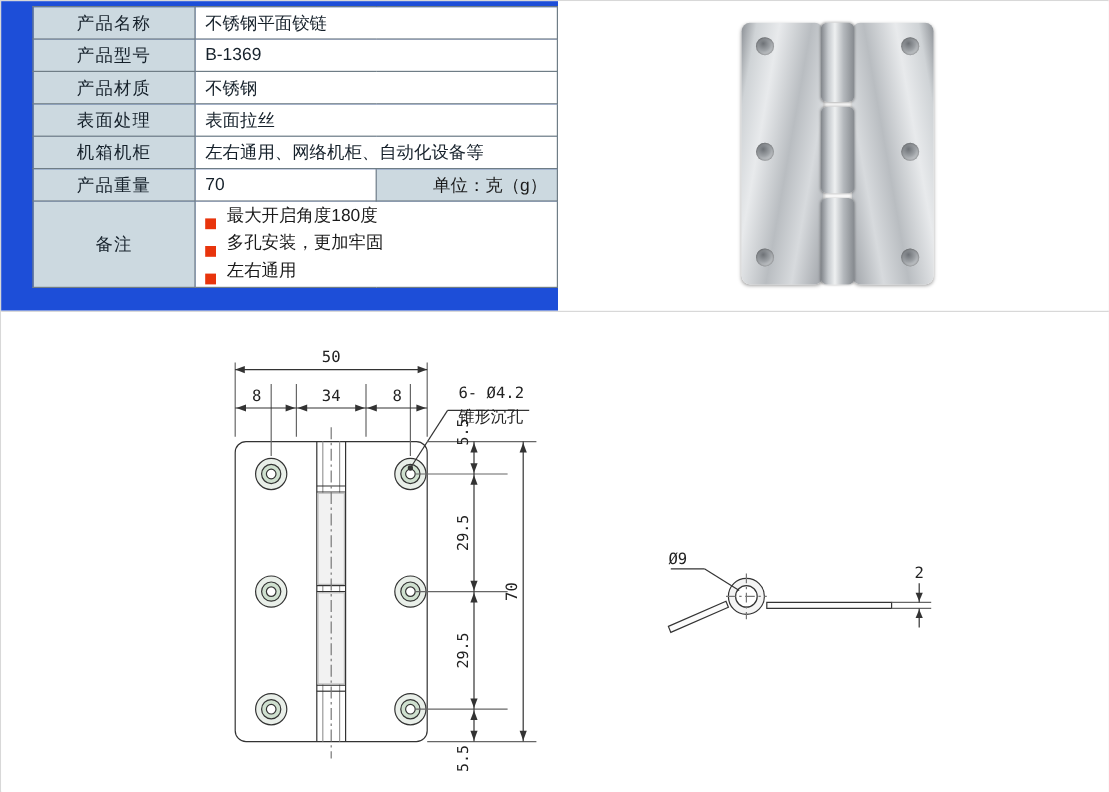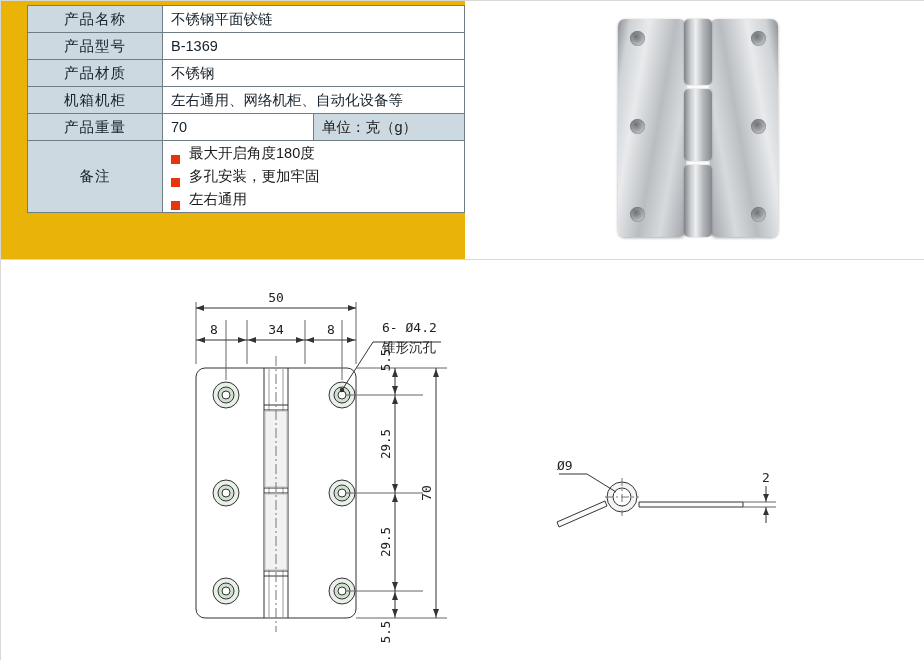--- a/index.html
+++ b/index.html
@@ -29,21 +29,21 @@
     top: 0;
     width: 924px;
     height: 258px;
     display: flex;
   }
   .spec-panel {
     width: 464px;
     height: 258px;
     box-sizing: border-box;
     padding: 4px 24px 0 26px;
-    background: #eab308;
+    background: #1d4ed8;
   }
   .spec-table {
     border-collapse: collapse;
     width: 438px;
     table-layout: fixed;
   }
   .spec-table td {
     border: 1px solid #6f7d86;
     font-size: 14.5px;
     height: 26px;
@@ -60,21 +60,21 @@
   .val {
     background: #ffffff;
     color: #15202a;
     margin-left: 20px;
   }
   .val-weight {
     width: 200px;
   }
   .unit-cell {
     background: #ccd9e0;
-    text-align: left;
+    text-align: right;
   }
   .notes-label {
     height: 74px;
     background: #ccd9e0;
     text-align: center;
   }
   .notes-cell {
     background: #ffffff;
     padding: 6px 10px 6px 14px;
   }
@@ -182,20 +182,24 @@
             <td class="lbl">产品名称</td>
             <td class="val" colspan="2">不锈钢平面铰链</td>
           </tr>
           <tr>
             <td class="lbl">产品型号</td>
             <td class="val" colspan="2">B-1369</td>
           </tr>
           <tr>
             <td class="lbl">产品材质</td>
             <td class="val" colspan="2">不锈钢</td>
+          </tr>
+          <tr>
+            <td class="lbl">表面处理</td>
+            <td class="val" colspan="2">表面拉丝</td>
           </tr>
           <tr>
             <td class="lbl">机箱机柜</td>
             <td class="val" colspan="2">左右通用、网络机柜、自动化设备等</td>
           </tr>
           <tr>
             <td class="lbl">产品重量</td>
             <td class="val val-weight">70</td>
             <td class="unit-cell">单位：克（g）</td>
           </tr>

